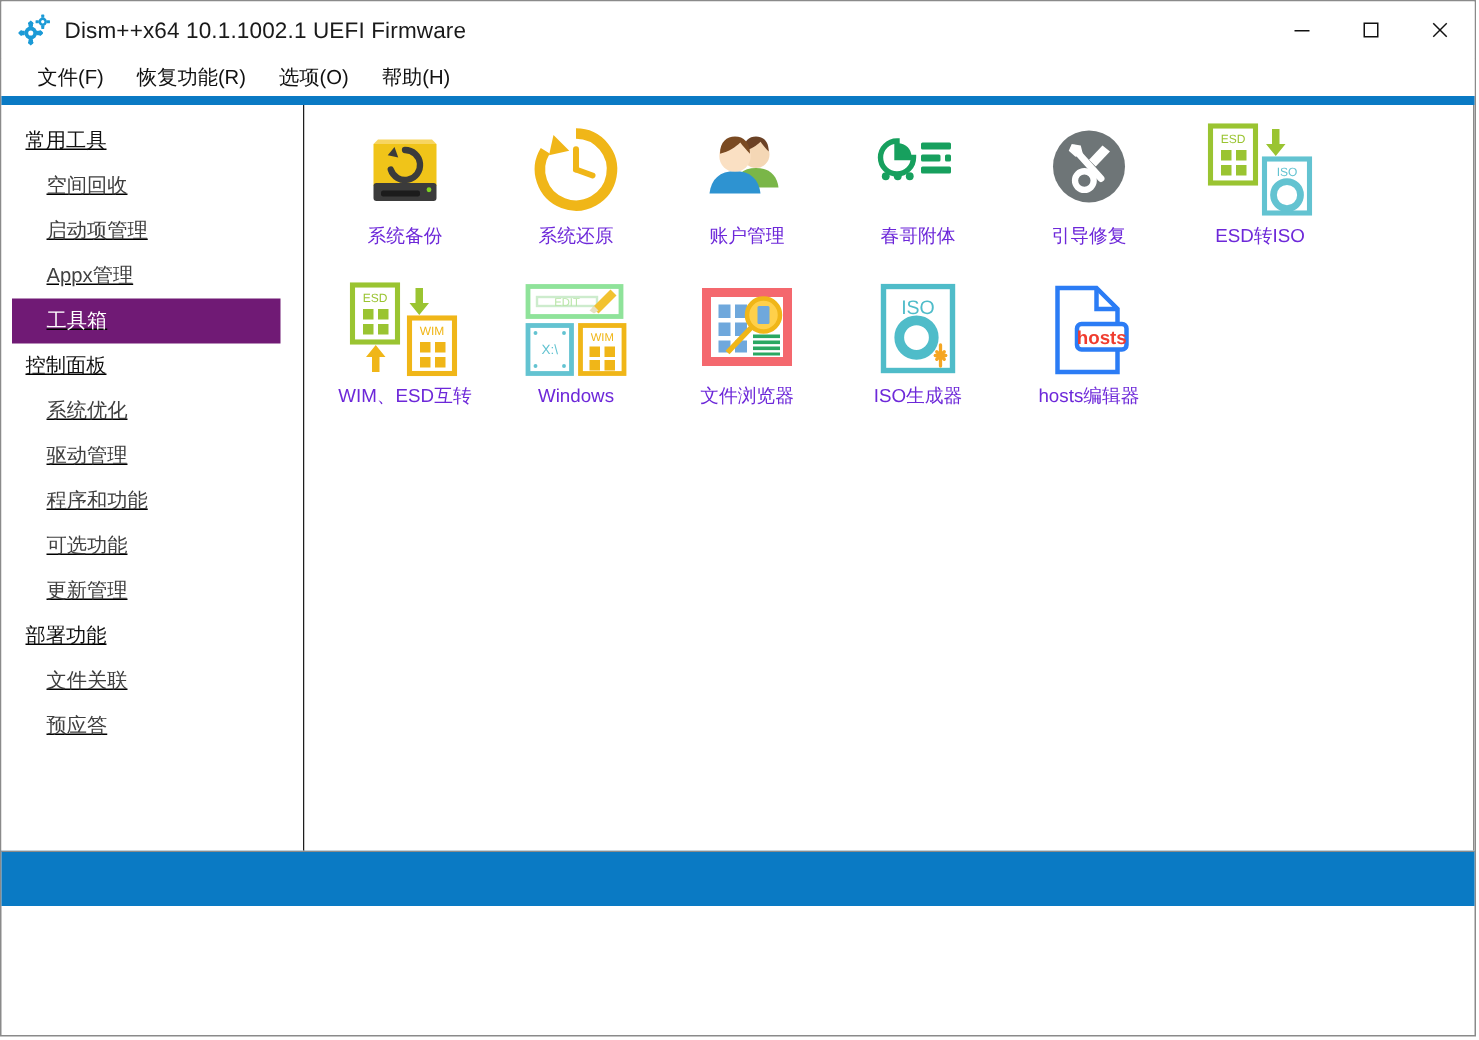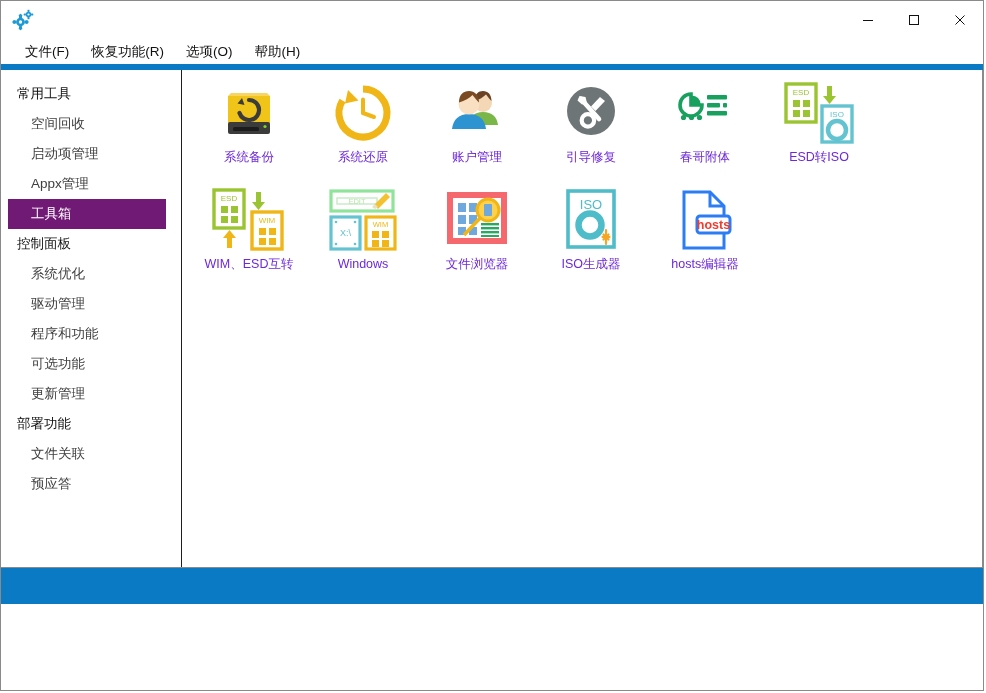--- a/index.html
+++ b/index.html
@@ -42,23 +42,23 @@
   .infopanel{
     width:250px;background:#0a7ac4;color:#fff;flex:0 0 auto;
     padding:8px 0 0 8px;box-sizing:border-box;
   }
   .infoline{font-size:12.5px;line-height:21.5px;white-space:nowrap;}
   .darkpanel{flex:1 1 auto;background:#262626;}
   .blue-strip{height:6px;background:#0a7ac4;}
   
   .body{display:flex;height:497px;}
   .sidebar{
-    width:181px;flex:0 0 auto;background:#fff;
+    width:202px;flex:0 0 auto;background:#fff;
     border-right:1px solid #1e1e1e;
-    box-sizing:border-box;padding-top:9px;position:relative;
+    box-sizing:border-box;padding-top:9px;position:relative;text-decoration:underline;
   }
   .nav-group{font-size:13.5px;color:#111;padding:6px 0 6px 16px;white-space:nowrap;}
   .nav-item{
     font-size:13.5px;color:#404040;padding:6px 0 6px 30px;white-space:nowrap;cursor:default;
   }
   .nav-item.selected{
     background:#701a75;color:#fff;margin:0 15px 0 7px;padding-left:23px;
   }
   .content{
     flex:1 1 auto;background:#fff;position:relative;
@@ -109,20 +109,21 @@
           <g transform="translate(16.5,5.5)">
             <rect x="-1" y="-4.8" width="2" height="2.2" rx="0.4"></rect>
             <rect x="-1" y="2.6" width="2" height="2.2" rx="0.4"></rect>
             <rect x="-4.8" y="-1" width="2.2" height="2" rx="0.4"></rect>
             <rect x="2.6" y="-1" width="2.2" height="2" rx="0.4"></rect>
           </g>
           <circle cx="16.5" cy="5.5" r="1.1" fill="#ffffff"></circle>
         </g>
       </svg>
     </span>
+    <span class="title-text">Dism++x64 10.1.1002.1 UEFI Firmware</span>
 
     <div class="winbtns">
       <button class="winbtn">
         <svg width="12" height="12" viewBox="0 0 12 12">
             <line x1="1" y1="6.5" x2="11" y2="6.5" stroke="#111" stroke-width="1"></line>
           </svg>
       </button>
       <button class="winbtn">
         <svg width="12" height="12" viewBox="0 0 12 12">
             <rect x="1.5" y="1.5" width="9" height="9" fill="none" stroke="#111" stroke-width="1"></rect>
@@ -207,49 +208,49 @@
               <circle cx="23" cy="22" r="10.5" fill="#fae0c3"></circle>
               <path d="M13 20.5 c0 -8 4.5 -11.5 10 -11.5 c5.8 0 10 4 10 11.5 c-2.3 -2.3 -4.8 -5.3 -6.5 -7.5 c-3 3 -7.5 6 -13.5 7.5z" fill="#7a4a22"></path>
             </svg>
           </span>
           <span class="caption">账户管理</span>
         </div>
 
         <div class="tile">
           <span class="glyph">
             <svg width="62" height="62" viewBox="0 0 62 62">
-              <circle cx="31" cy="29" r="24" fill="#6e7577"></circle>
-              <g stroke="#ffffff" stroke-width="4.6" stroke-linecap="round" fill="none">
-                <path d="M21 17 l18 20"></path>
-              </g>
-              <path d="M40 15 l5 4 l-9.5 10 l-4.5 -4.5z" fill="#ffffff"></path>
-              <path d="M23.5 34 a6.2 6.2 0 1 0 8.8 8.8 a6.2 6.2 0 1 0 -8.8 -8.8z" fill="none" stroke="#ffffff" stroke-width="4.2"></path>
-              <path d="M19.5 14 l6 1 l1.5 6 l-5 1.5 l-4.5 -4z" fill="#ffffff"></path>
-            </svg>
-          </span>
-          <span class="caption">引导修复</span>
-        </div>
-
-        <div class="tile">
-          <span class="glyph">
-            <svg width="62" height="62" viewBox="0 0 62 62">
               <g fill="#17a05e">
                 <path d="M17 12 a11 11 0 1 0 11 11 h-11z" fill="none" stroke="#17a05e" stroke-width="3.6"></path>
                 <path d="M17.8 13.5 v8.8 h8.8 a8.8 8.8 0 0 0 -8.8 -8.8z"></path>
                 <circle cx="9.5" cy="35.5" r="2.6"></circle>
                 <circle cx="17.5" cy="35.5" r="2.6"></circle>
                 <circle cx="25.5" cy="35.5" r="2.6"></circle>
                 <rect x="33" y="13" width="20" height="4.6" rx="1"></rect>
                 <rect x="33" y="21" width="13" height="4.6" rx="1"></rect>
                 <rect x="49" y="21" width="4" height="4.6" rx="1"></rect>
                 <rect x="33" y="29" width="20" height="4.6" rx="1"></rect>
               </g>
             </svg>
           </span>
           <span class="caption">春哥附体</span>
+        </div>
+
+        <div class="tile">
+          <span class="glyph">
+            <svg width="62" height="62" viewBox="0 0 62 62">
+              <circle cx="31" cy="29" r="24" fill="#6e7577"></circle>
+              <g stroke="#ffffff" stroke-width="4.6" stroke-linecap="round" fill="none">
+                <path d="M21 17 l18 20"></path>
+              </g>
+              <path d="M40 15 l5 4 l-9.5 10 l-4.5 -4.5z" fill="#ffffff"></path>
+              <path d="M23.5 34 a6.2 6.2 0 1 0 8.8 8.8 a6.2 6.2 0 1 0 -8.8 -8.8z" fill="none" stroke="#ffffff" stroke-width="4.2"></path>
+              <path d="M19.5 14 l6 1 l1.5 6 l-5 1.5 l-4.5 -4z" fill="#ffffff"></path>
+            </svg>
+          </span>
+          <span class="caption">引导修复</span>
         </div>
 
         <div class="tile">
           <span class="glyph">
             <svg width="72" height="64" viewBox="0 0 72 64">
               <rect x="3" y="3" width="30" height="38" fill="none" stroke="#9ac431" stroke-width="3.4"></rect>
               <text x="18" y="14" font-family="Liberation Sans, sans-serif" font-size="8" fill="#9ac431" text-anchor="middle">ESD</text>
               <g fill="#9ac431">
                 <rect x="10" y="19" width="7" height="7"></rect>
                   <rect x="20" y="19" width="7" height="7"></rect>

